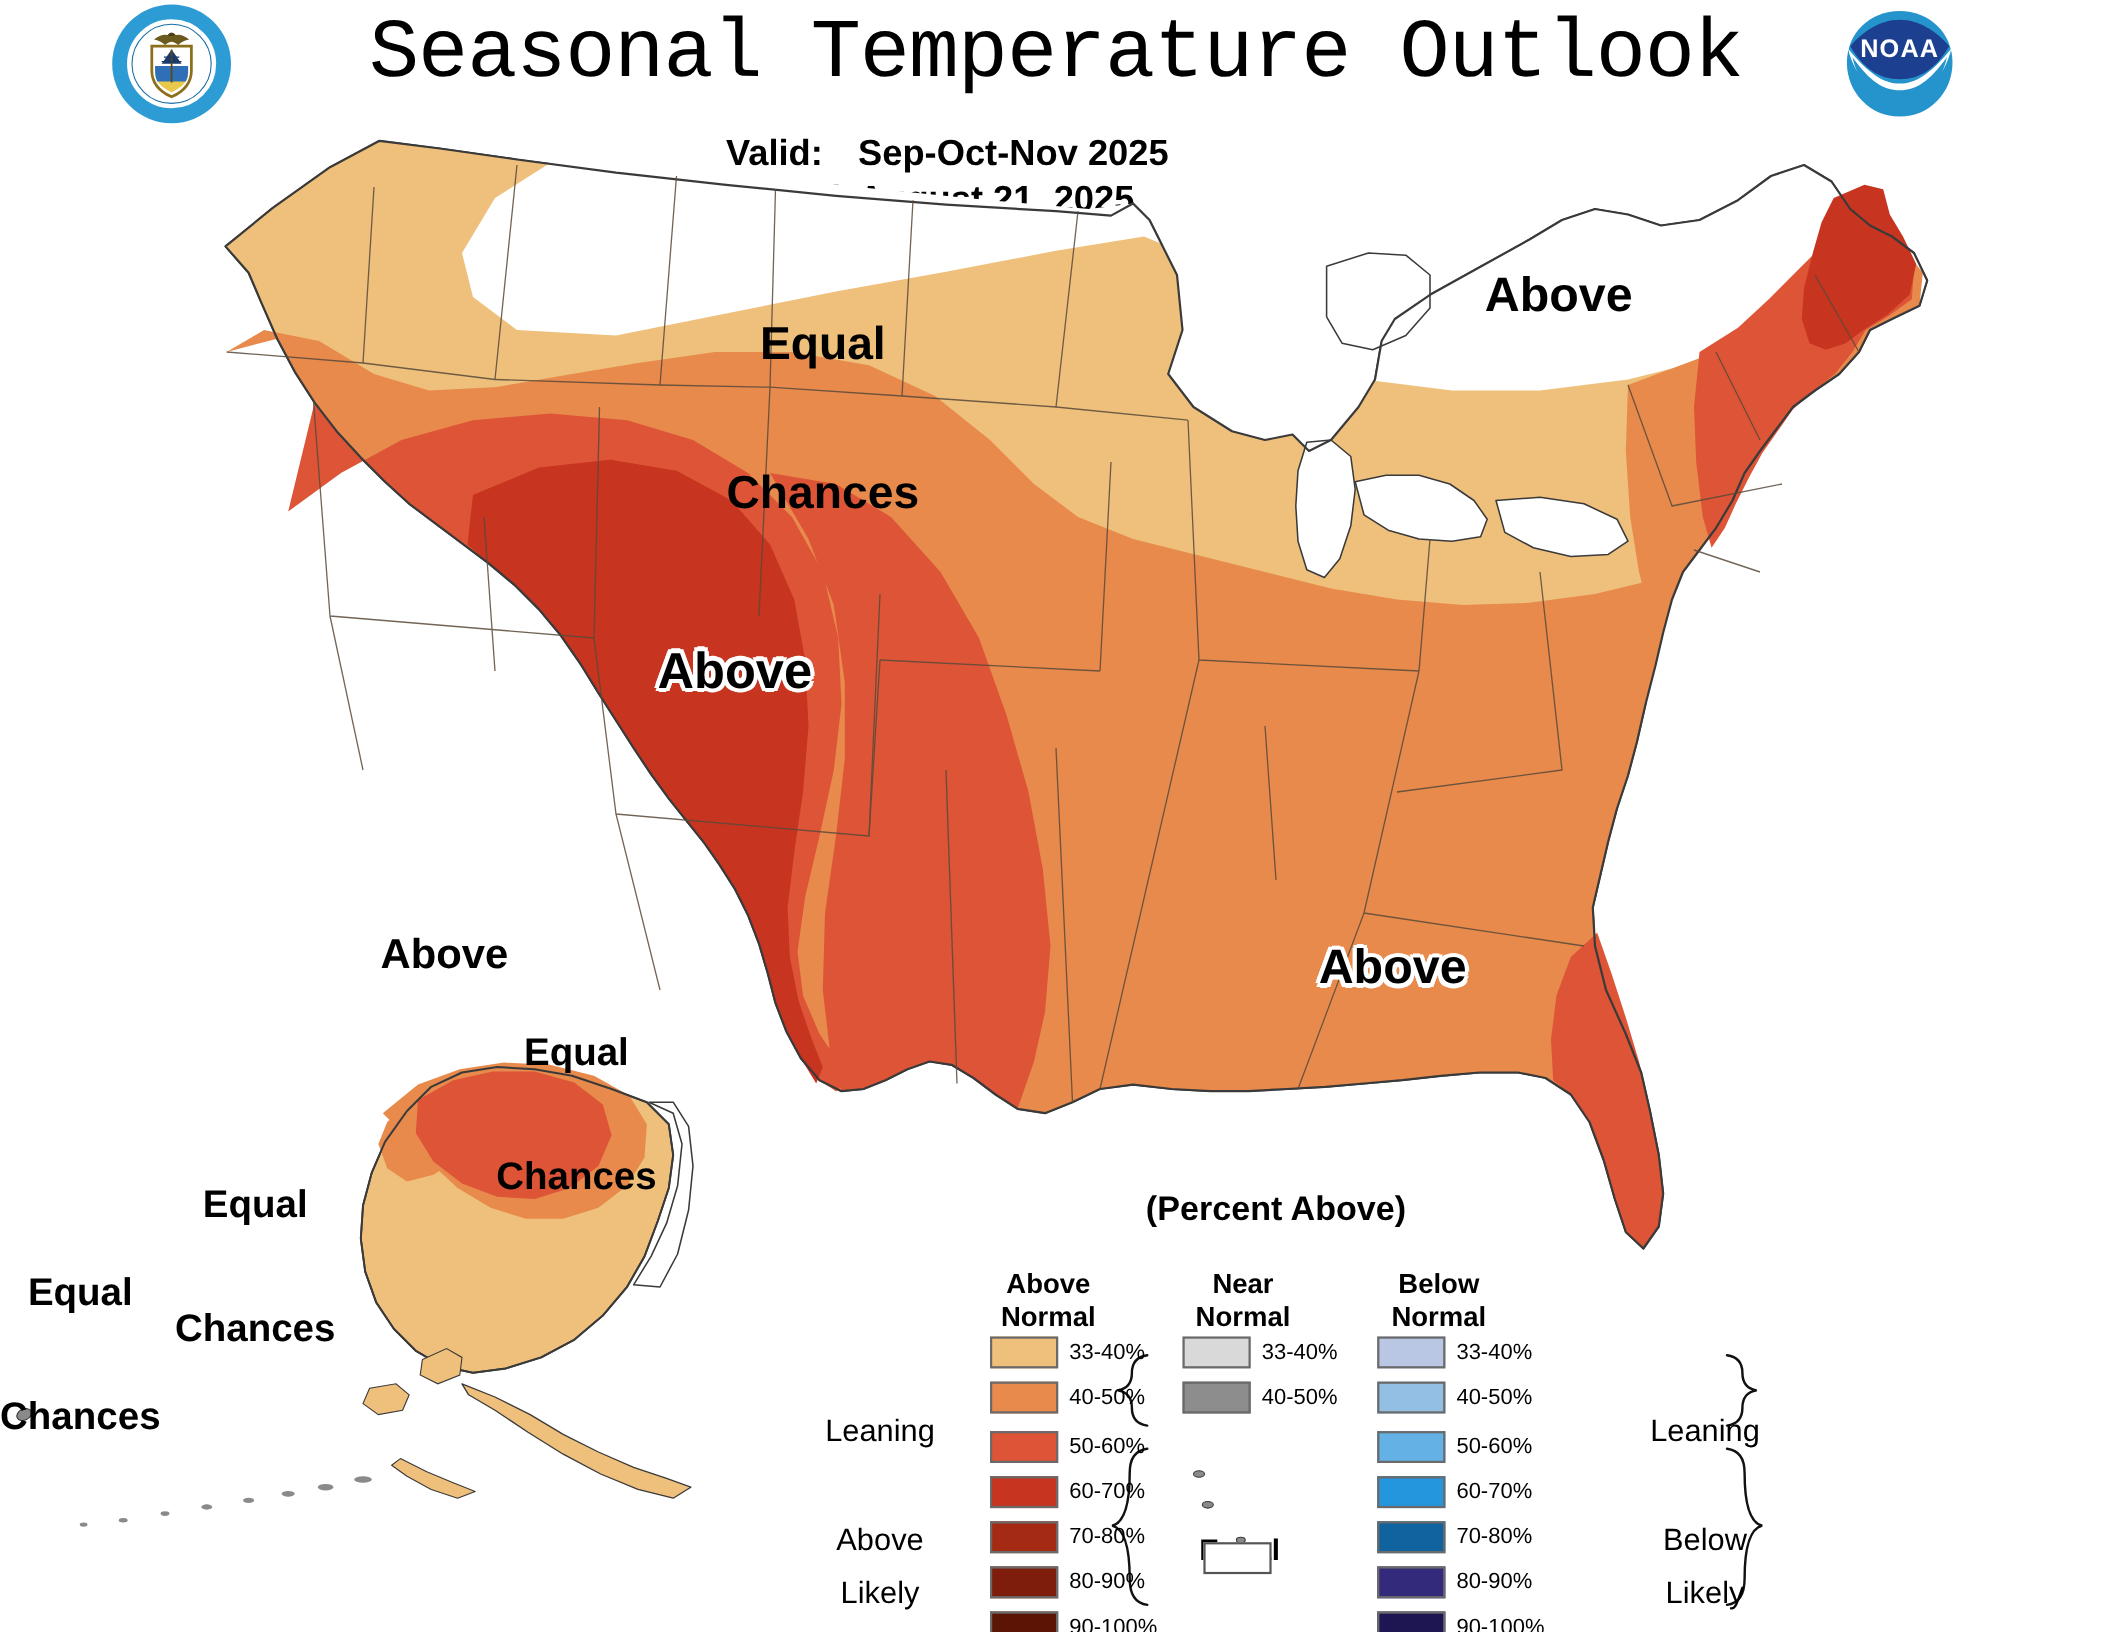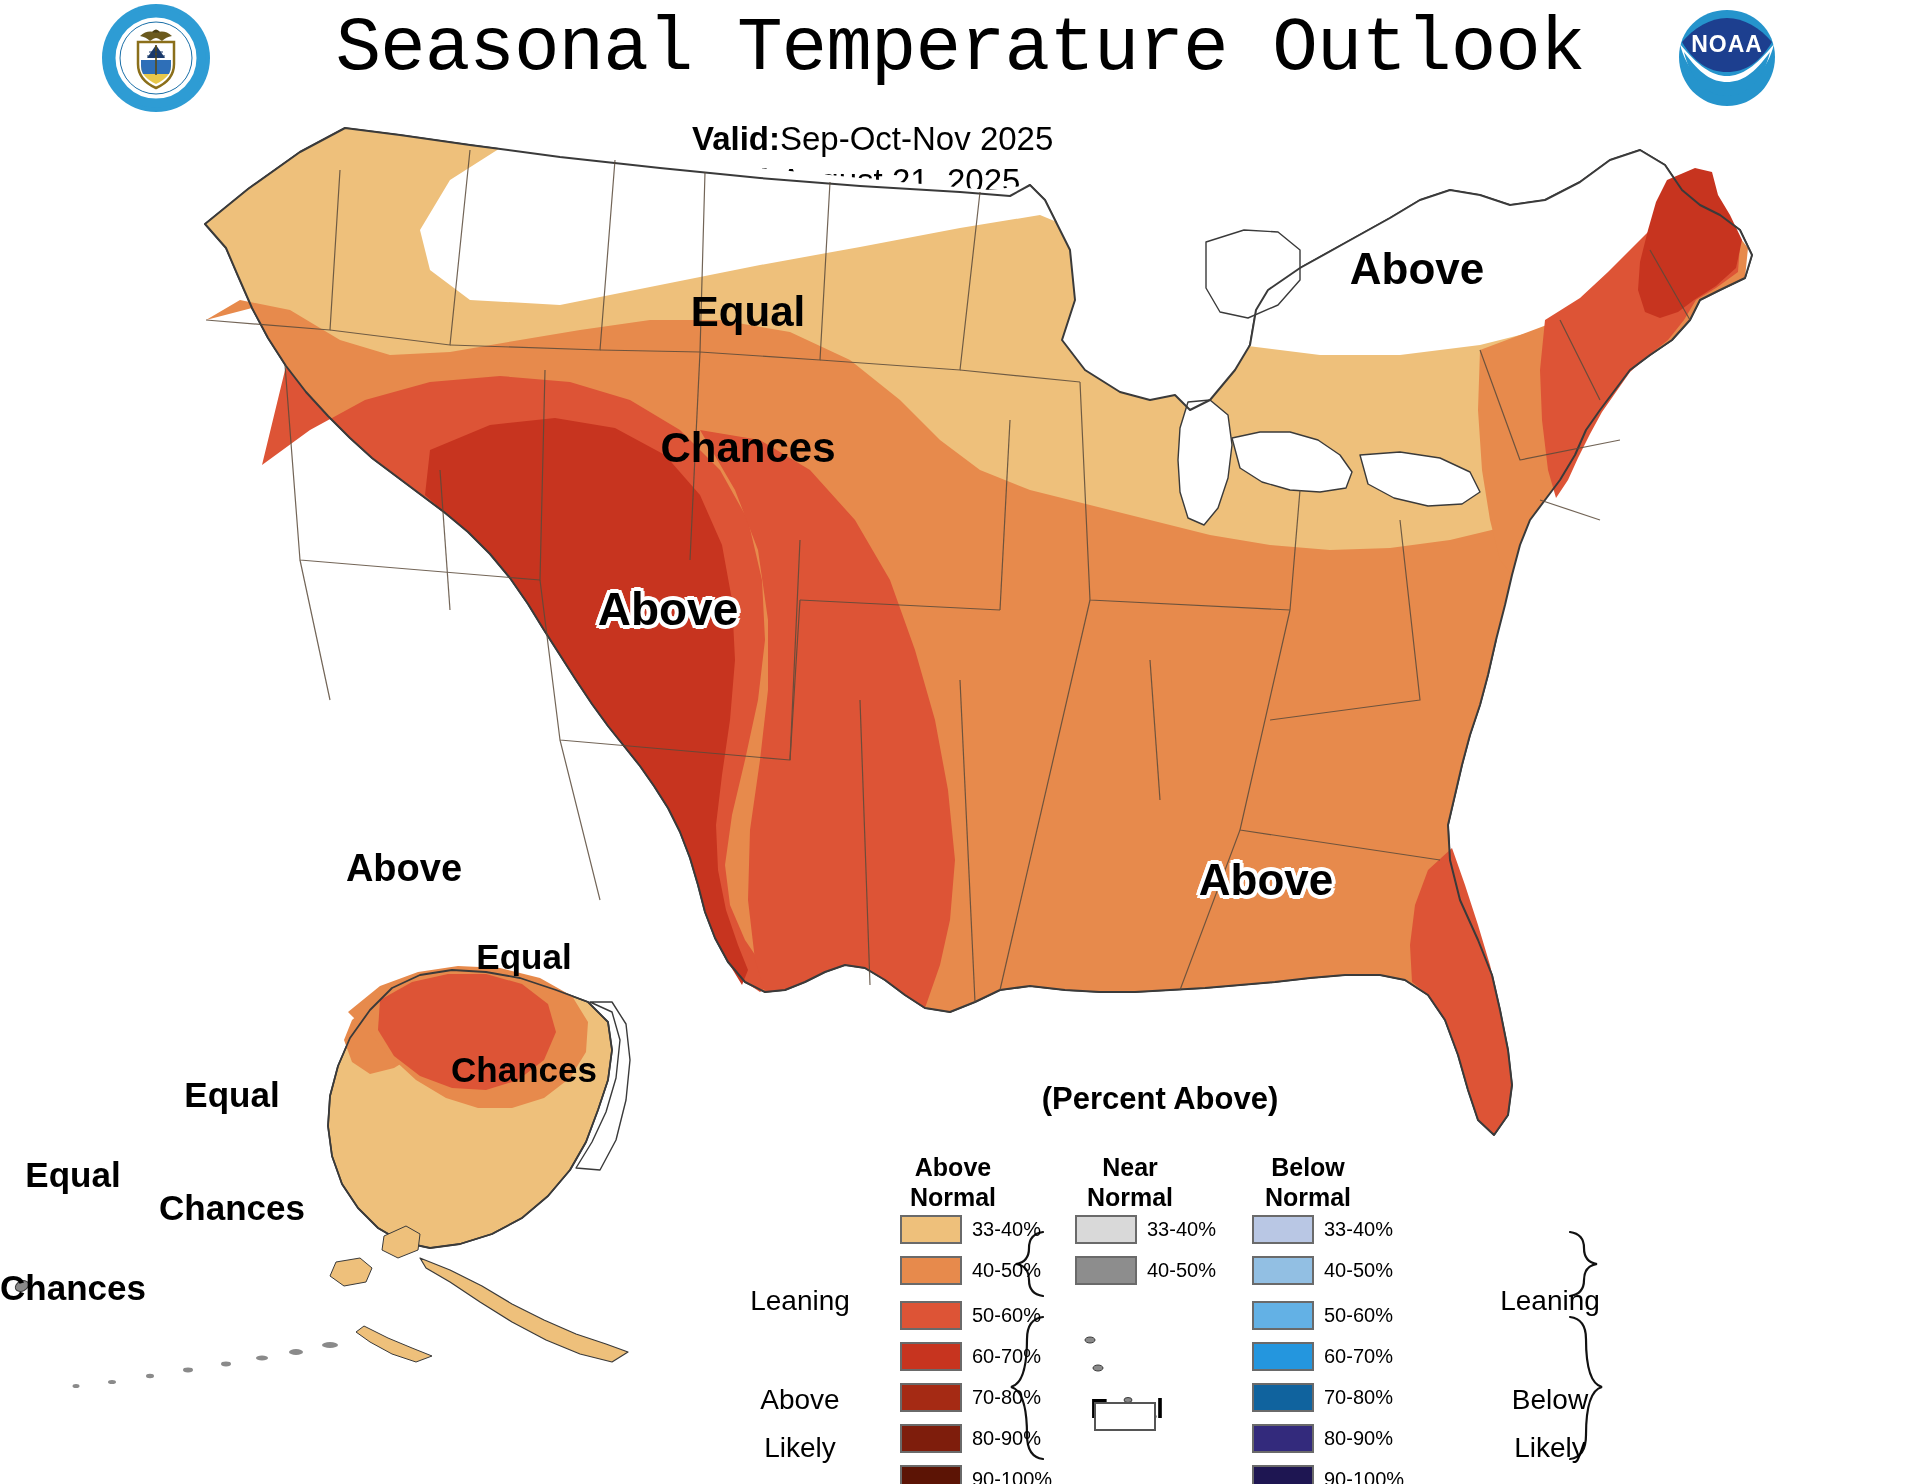--- a/index.html
+++ b/index.html
@@ -32,25 +32,24 @@
     font-family: Liberation Mono, monospace;
   }
   #valid-block {
     position: absolute;
     left: 660px;
     top: 118px;
     font-size: 33px;
     font-weight: bold;
     color: #000;
     line-height: 1.28;
-    text-align: right;
   }
   .vb-row { display: flex; }
   .vb-key { width: 120px; }
-  .vb-val { font-weight: normal; }
+  .vb-val { font-weight: bold; }
 
   
   #doc-logo {
     position: absolute;
     left: 100px; top: 2px;
     width: 112px; height: 112px;
   }
   #noaa-logo {
     position: absolute;
     left: 1672px; top: 4px;

